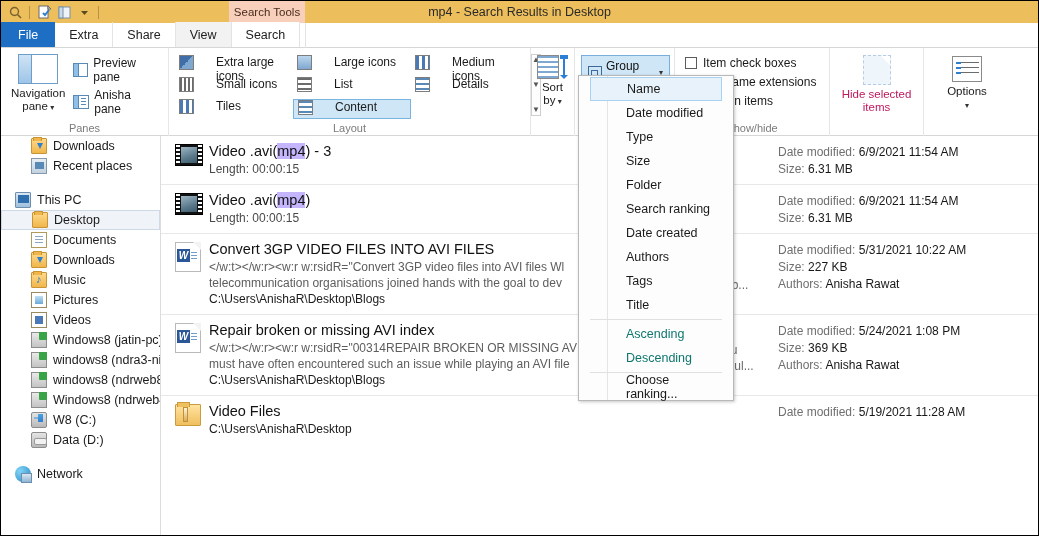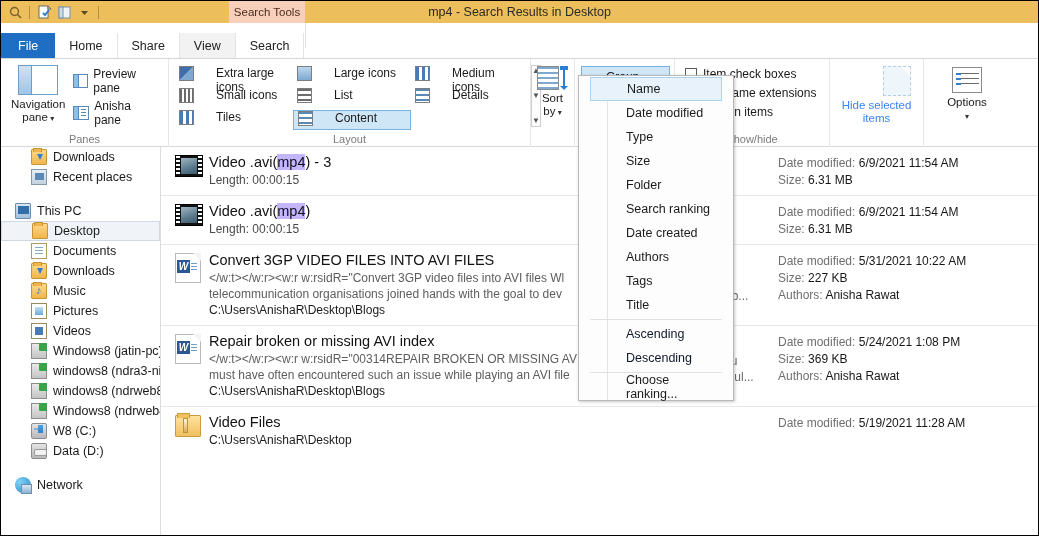--- a/index.html
+++ b/index.html
@@ -15,21 +15,21 @@
   
   .titlebar{ position:relative; height:22px; background:#edbe5c; display:flex; align-items:center;}
   .qat{ display:flex; align-items:center; gap:0px; padding-left:4px; height:22px;}
   .qat-ico{ width:20px; height:20px; display:flex; align-items:center; justify-content:center; }
   .qat-sep{ width:1px; height:13px; background:#b8913f; margin:0 4px; }
   .title-text{ position:absolute; left:0; right:0; text-align:center; font-size:12.5px; color:#2a2a2a; }
   .ctx-tab{ position:absolute; left:228px; top:0; width:76px; height:22px; background:#f7cfbb;
             display:flex; align-items:center; justify-content:center; font-size:11.5px; color:#4a2b1b; }
 
   
-  .tabstrip{ position:relative; height:36px; background:#fff; display:flex; align-items:flex-end;
+  .tabstrip{ position:relative; height:25px; background:#fff; display:flex; align-items:flex-end;
              border-bottom:1px solid #d6d6d6; }
   .tab{ height:25px; padding:0 14px; display:flex; align-items:center; font-size:12.5px; color:#222;
         border-right:1px solid #e3e3e3; }
   .tab.file{ background:#1e6fc4; color:#fff; padding:0 17px; border:none;}
   .tab.view{ background:#f2f2f2; }
   .tab.search{ background:#fff; }
   .tabstrip:after{ content:""; position:absolute; left:304px; top:0; width:1px; height:25px; background:#e3e3e3;}
 
   
   .ribbon{ position:relative; height:88px; background:#fff; border-bottom:1px solid #d6d6d6; display:flex; }
@@ -92,21 +92,21 @@
   .gb-ico{ width:14px;height:14px;border:1px solid #3d6a99; display:flex;align-items:center;justify-content:center;}
   .gb-ico i{ width:7px;height:7px;border:1px solid #3d6a99;}
 
   
   .showhide{ width:155px; }
   .sh-col{ display:flex; flex-direction:column; gap:5px; padding:5px 0 0 6px; }
   .sh-row{ display:flex; align-items:center; gap:6px; font-size:12px; }
   .cb{ width:12px;height:12px;border:1px solid #5b5b5b; background:#fff; flex:none;}
 
   .hidesel{ width:94px; align-items:center; }
-  .hs-btn{ display:flex; flex-direction:column; align-items:flex-end; padding-top:4px; color:#3b82f6; }
+  .hs-btn{ display:flex; flex-direction:column; align-items:center; padding-top:4px; color:#be185d; }
   .hs-gfx{ width:28px; height:30px; border:1px dashed #b6cde4; background:#eef5fb; position:relative;}
   .hs-gfx:after{content:"";position:absolute;right:0;top:0;border-top:9px solid #fff;border-left:9px solid transparent;}
   .hs-txt{ font-size:11.5px; text-align:center; line-height:13px; margin-top:3px;}
 
   .optgrp{ width:86px; align-items:center; border-right:none;}
   .opt-btn{ display:flex;flex-direction:column;align-items:center;padding-top:5px;}
   .opt-gfx{ width:30px;height:26px;border:1px solid #8a8a8a;background:#fff; position:relative;
     background-image:repeating-linear-gradient(#6b6b6b 0 1px,#fff 1px 5px); background-position:6px 5px;
     background-size:20px 15px; background-repeat:no-repeat;}
   .opt-gfx:before{content:"";position:absolute;left:3px;top:5px;width:5px;height:13px;
@@ -192,21 +192,21 @@
      background:linear-gradient(#fff7e0,#d9ad57);border:1px solid #c09238;}
 
   
   .menu{ position:absolute; left:577px; top:74px; width:156px; background:#fdfdfd;
          border:1px solid #b8b8b8; box-shadow:1px 1px 3px rgba(0,0,0,.22); z-index:50; padding:1px 11px; }
   .menu:before{ content:""; position:absolute; left:0; top:0; bottom:0; width:28px; background:#fdfdfd;
          border-right:1px solid #e4e4e4; }
   .mi{ position:relative; height:24px; display:flex; align-items:center; padding-left:36px;
        font-size:12.5px; color:#1a1a1a; z-index:2;}
   .mi.sel{ background:#e7f2fb; border:1px solid #a8d2f0; height:24px; }
-  .mi.dis{ color:#0f172a; }
+  .mi.dis{ color:#0f766e; }
   .msep{ height:1px; background:#e0e0e0; margin:2px 0; position:relative; z-index:2;}
 </style>
 </head>
 <body>
 
 <div class="window">
 
   <div class="titlebar">
     <div class="qat">
       <span class="qat-ico">
@@ -235,21 +235,21 @@
           </svg>
       </span>
       <span class="qat-sep"></span>
     </div>
     <div class="title-text">mp4 - Search Results in Desktop</div>
     <div class="ctx-tab">Search Tools</div>
   </div>
 
   <div class="tabstrip">
     <div class="tab file">File</div>
-    <div class="tab">Home</div>
+    <div class="tab">Extra</div>
     <div class="tab">Share</div>
     <div class="tab view">View</div>
     <div class="tab search">Search</div>
   </div>
 
   <div class="ribbon">
 
     <div class="grp" style="width:168px;">
       <div class="grp-body">
         <div class="navpane-btn">

